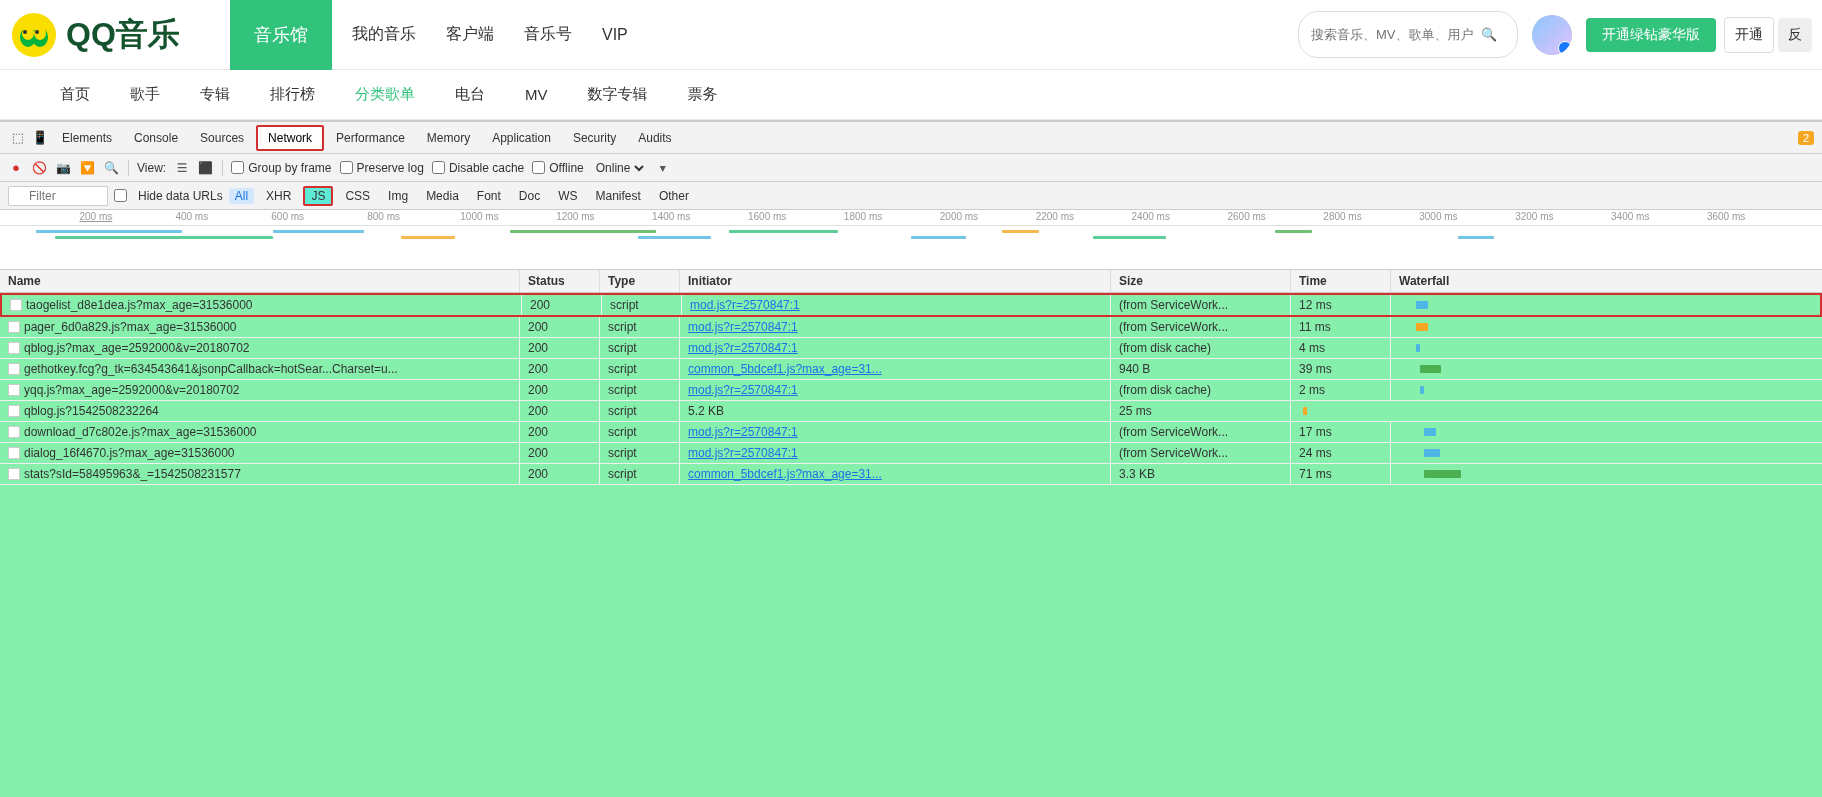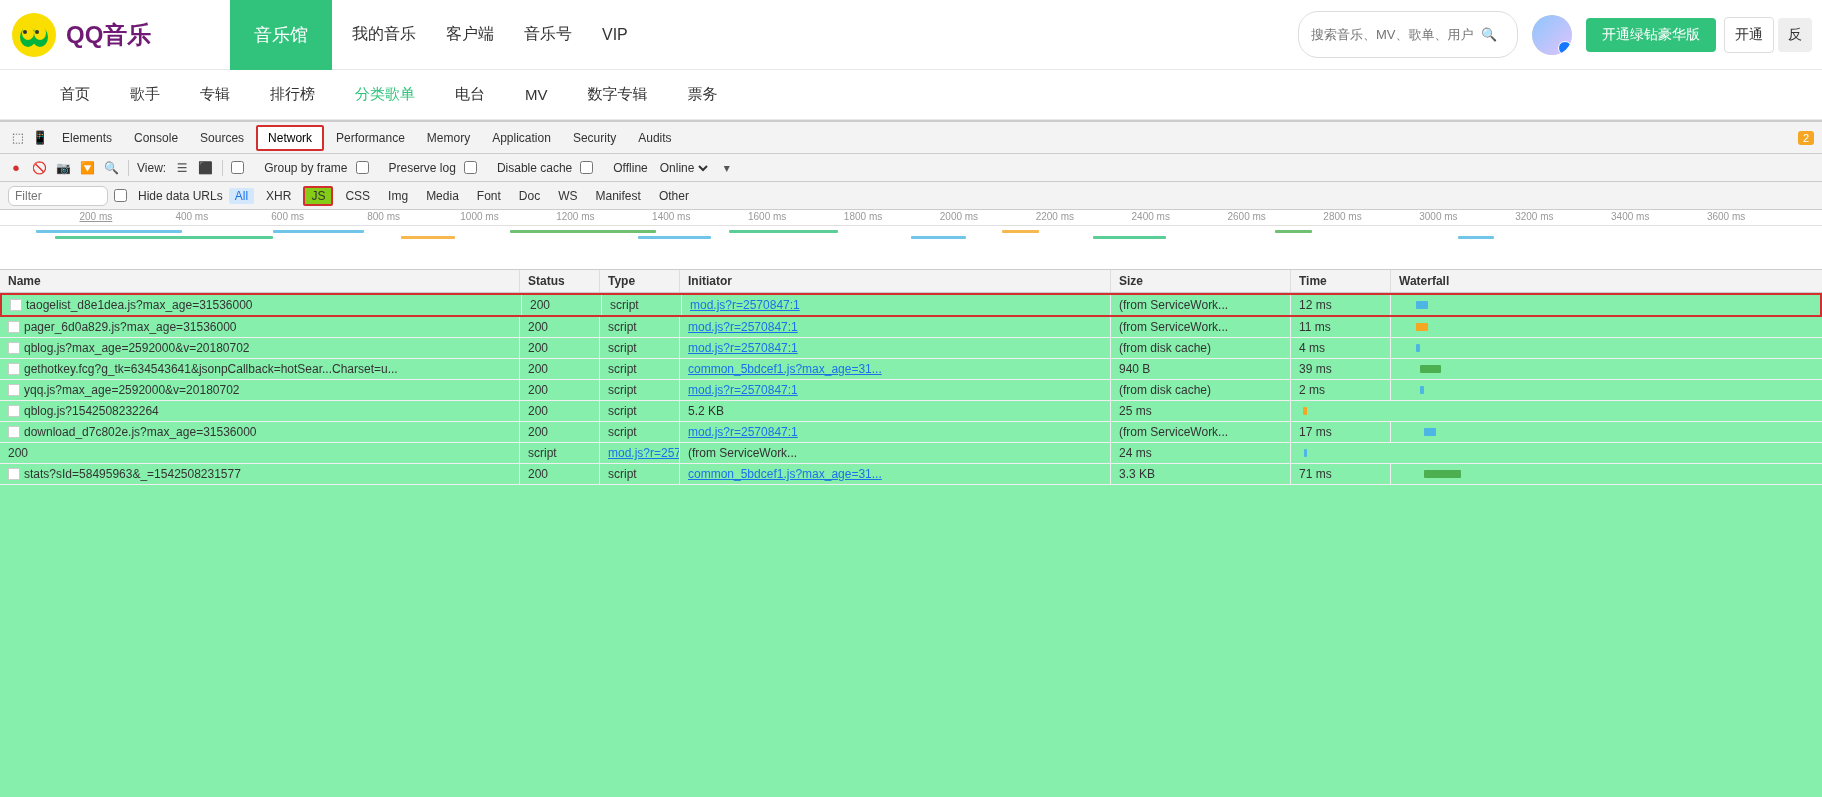--- a/index.html
+++ b/index.html
@@ -19,23 +19,23 @@
       align-items: center;
       width: 220px;
       flex-shrink: 0;
     }
     .logo-icon {
       width: 48px;
       height: 48px;
       margin-right: 8px;
     }
     .logo-text {
-      font-size: 24px;
+      font-size: 32px;
       font-weight: bold;
-      color: #701a75;
+      color: #14532d;
     }
     .nav-active-btn {
       background: #31c27c;
       color: #fff;
       font-size: 18px;
       padding: 0 24px;
       height: 70px;
       display: flex;
       align-items: center;
       cursor: pointer;
@@ -227,21 +227,21 @@
       height: 16px;
       background: #ccc;
     }
     .toolbar-label {
       font-size: 12px;
       color: #333;
     }
     .toolbar-checkbox {
       display: flex;
       align-items: center;
-      gap: 20px;
+      gap: 4px;
       font-size: 12px;
       color: #333;
     }
     .toolbar-checkbox input { margin: 0; }
     .online-select {
       font-size: 12px;
       border: none;
       background: transparent;
       color: #333;
       cursor: pointer;
@@ -254,22 +254,22 @@
       background: #f3f3f3;
       border-bottom: 1px solid #ccc;
       padding: 0 8px;
       height: 28px;
       gap: 6px;
     }
     .filter-input {
       width: 100px;
       font-size: 12px;
       border: 1px solid #ccc;
-      border-radius: 6px;
-      padding: 2px 6px;
+      border-radius: 1px;
+      padding: 2px 20px;
       outline: none;
     }
     .filter-checkbox {
       display: flex;
       align-items: center;
       gap: 11px;
       font-size: 12px;
       color: #333;
     }
     .filter-btn {
@@ -279,21 +279,21 @@
       border-radius: 2px;
       cursor: pointer;
       background: transparent;
       border: none;
     }
     .filter-btn.active {
       background: #d4e8fd;
       color: #1a73e8;
     }
     .filter-btn.js-active {
-      background: #84cc16;
+      background: #5eead4;
       border: 2px solid #d32f2f;
       color: #333;
       text-align: right;
     }
 
     
     .timeline {
       background: #fff;
       border-bottom: 1px solid #ccc;
       height: 60px;
@@ -692,20 +692,24 @@
           </div>
           <div class="net-cell">(from ServiceWork...</div>
           <div class="net-cell">17 ms</div>
           <div class="net-cell">
             <div class="waterfall-bar">
               <div class="wbar" style="left: 6%; width: 3%; background: rgb(77, 182, 228);"></div>
             </div>
           </div>
         </div>
         <div class="net-row">
+          <div class="net-cell">
+            <span class="file-icon"></span>
+            <span>dialog_16f4670.js?max_age=31536000</span>
+          </div>
           <div class="net-cell">200</div>
           <div class="net-cell">script</div>
           <div class="net-cell">
             <a href="#">mod.js?r=2570847:1</a>
           </div>
           <div class="net-cell">(from ServiceWork...</div>
           <div class="net-cell">24 ms</div>
           <div class="net-cell">
             <div class="waterfall-bar">
               <div class="wbar" style="left: 6%; width: 4%; background: rgb(77, 182, 228);"></div>

